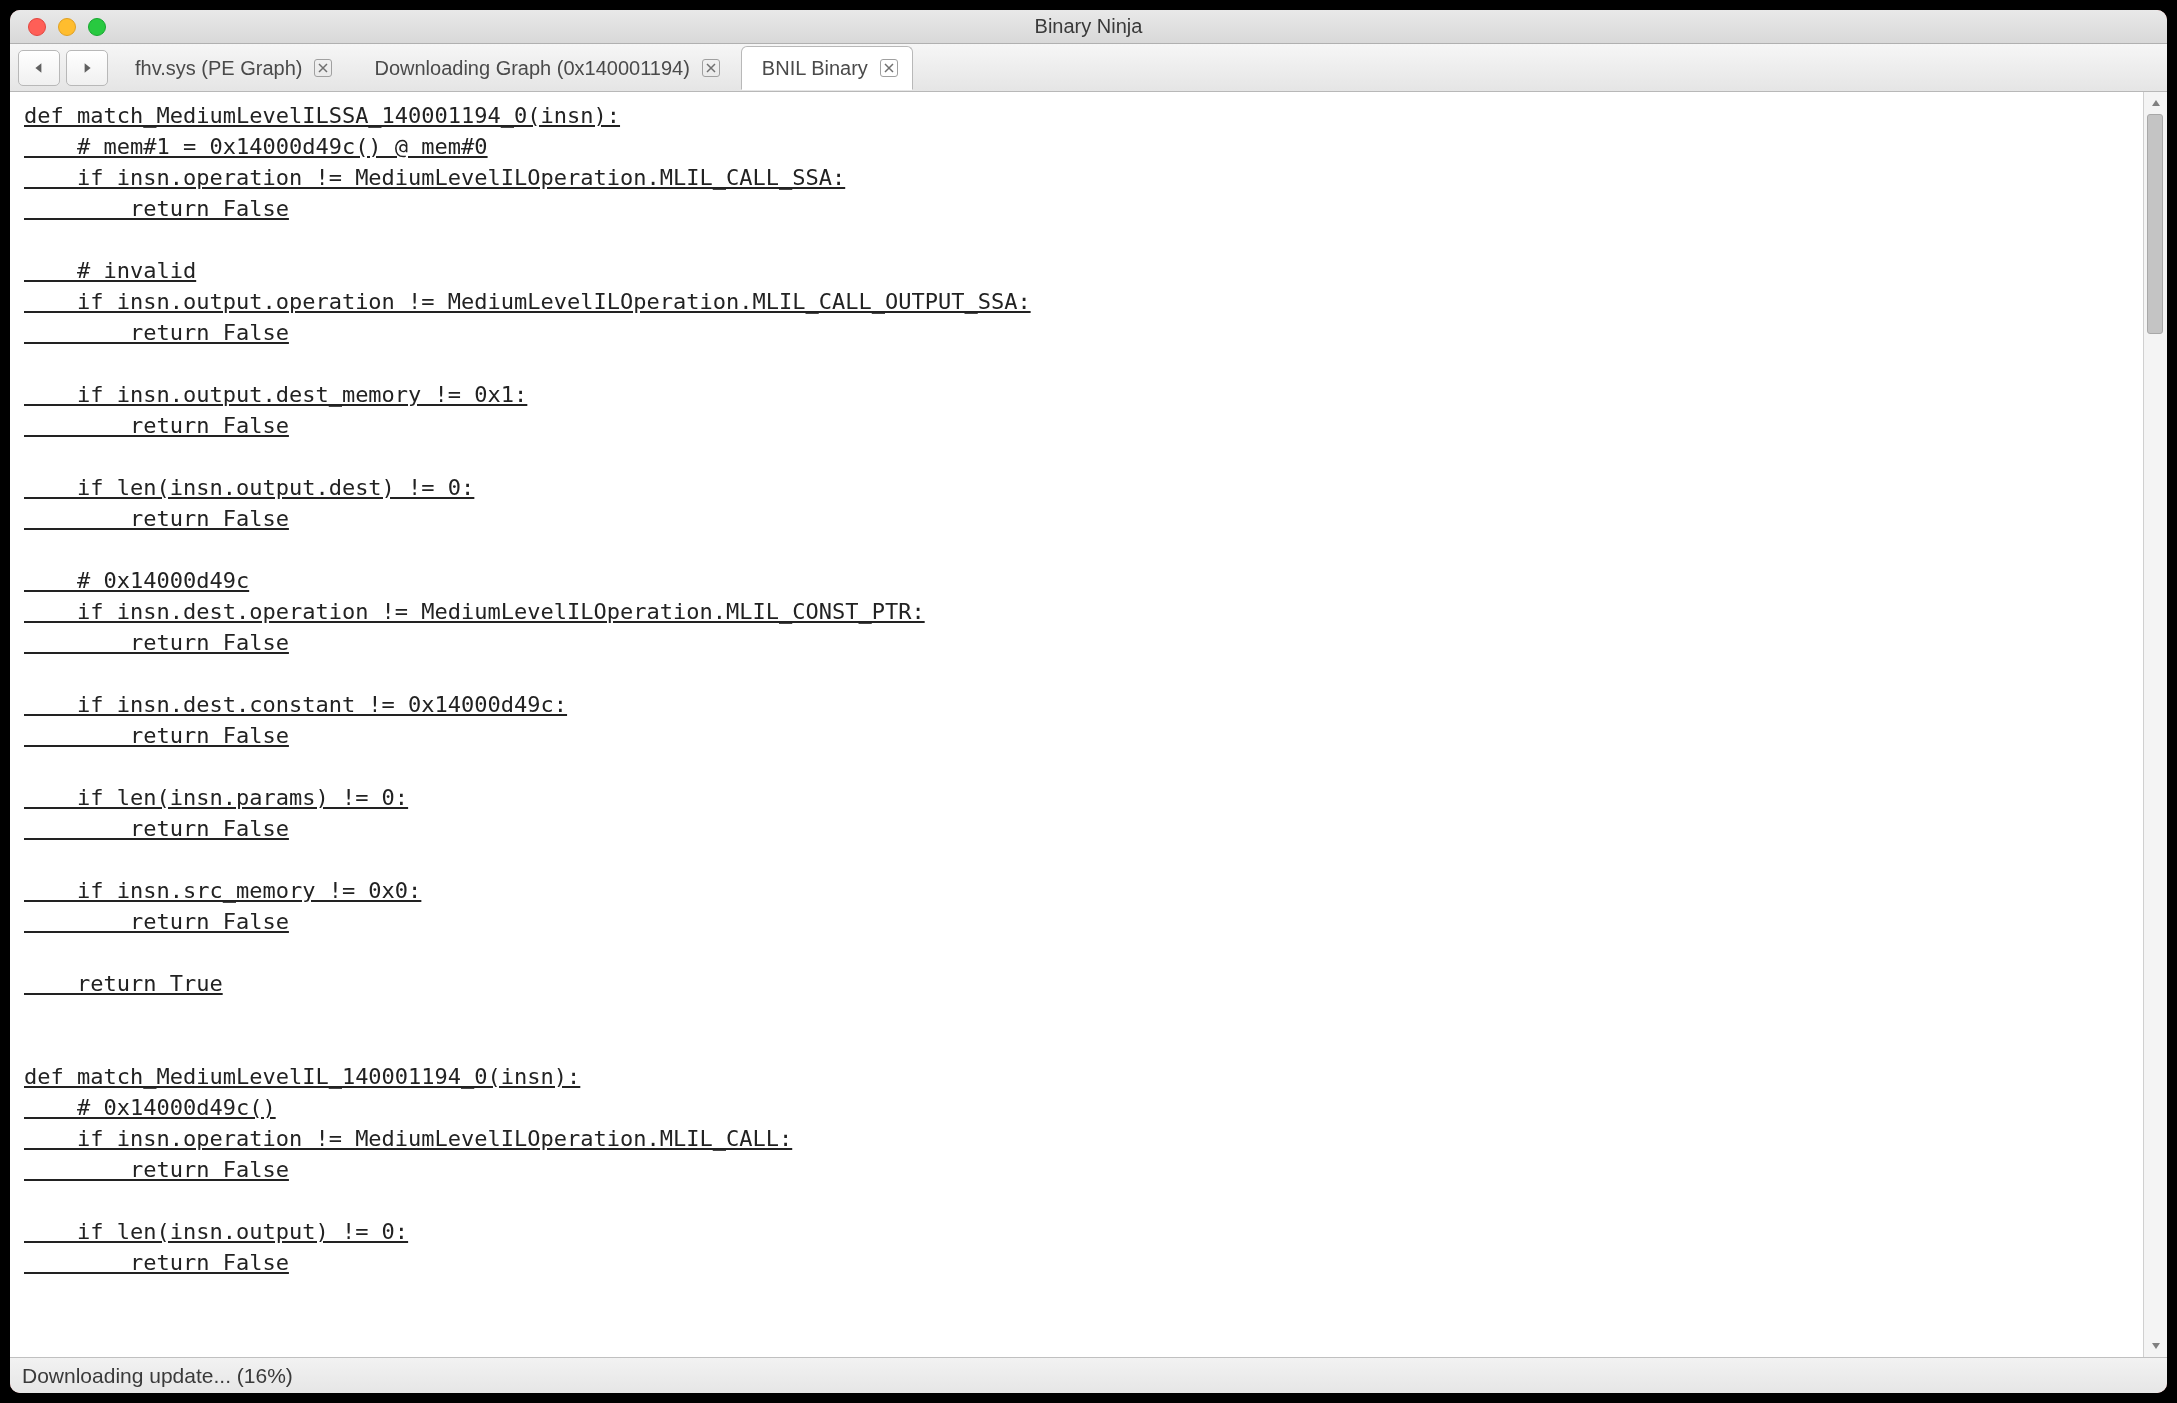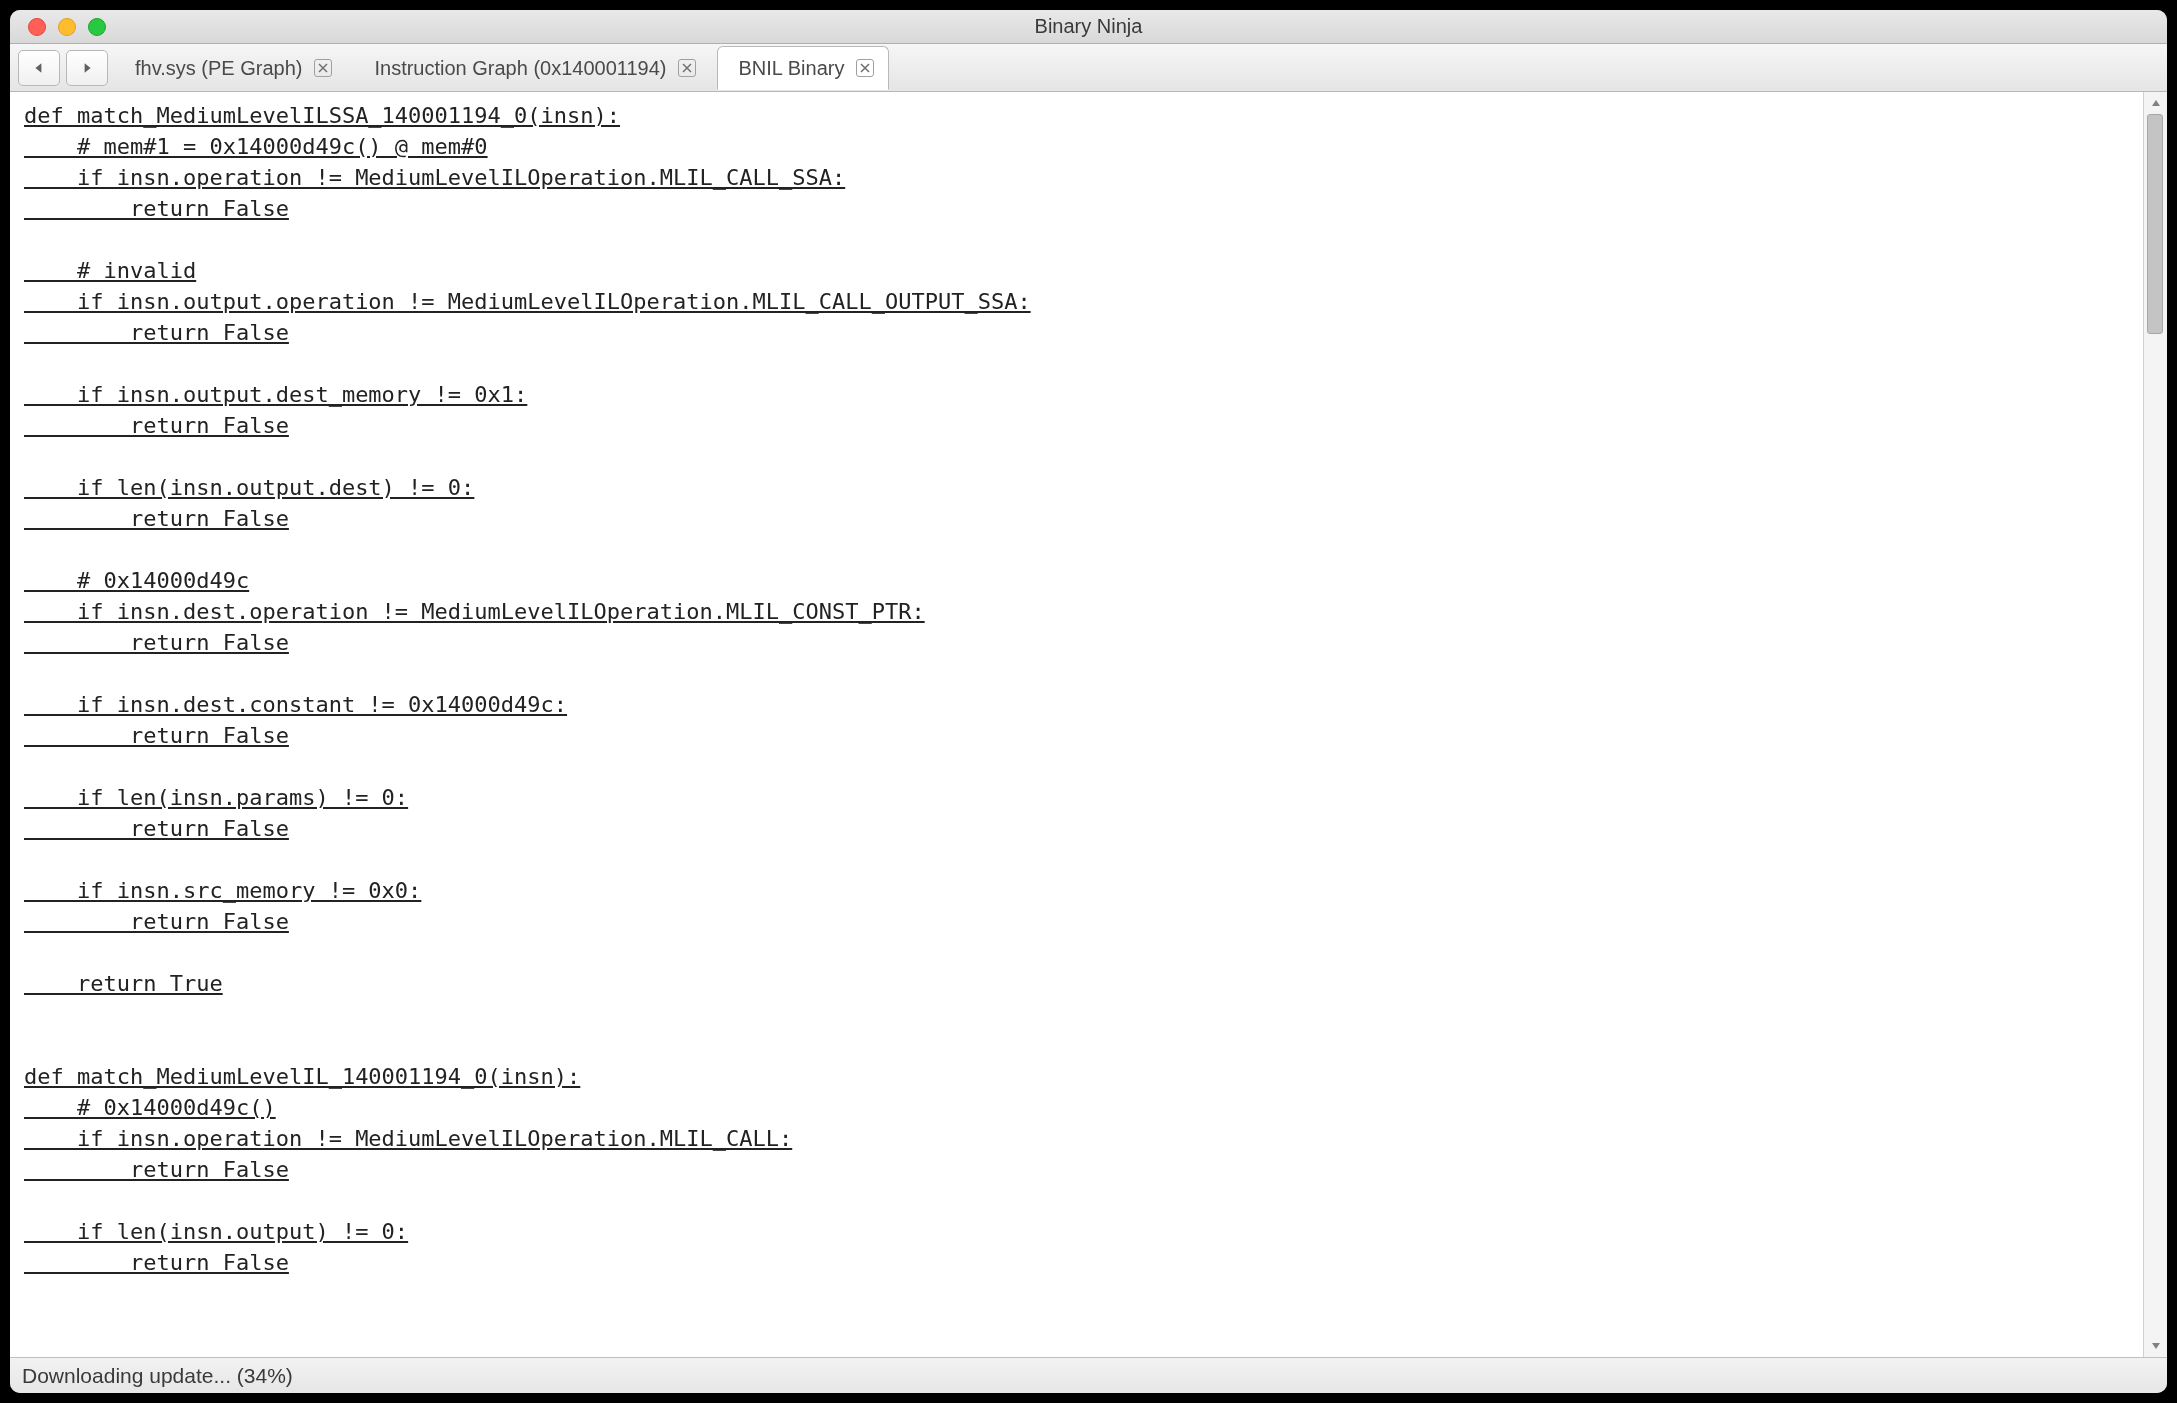--- a/index.html
+++ b/index.html
@@ -211,21 +211,21 @@
     <div class="tab">
       <span class="tab-label">fhv.sys (PE Graph)</span>
       <span class="tab-close">
         <svg width="10" height="10" viewBox="0 0 10 10">
             <path d="M1 1 L9 9 M9 1 L1 9" stroke="#707070" stroke-width="1.5" fill="none"></path>
           </svg>
       </span>
     </div>
 
     <div class="tab">
-      <span class="tab-label">Instruction Graph (0x140001194)</span>
+      <span class="tab-label">Downloading Graph (0x140001194)</span>
       <span class="tab-close">
         <svg width="10" height="10" viewBox="0 0 10 10">
             <path d="M1 1 L9 9 M9 1 L1 9" stroke="#707070" stroke-width="1.5" fill="none"></path>
           </svg>
       </span>
     </div>
 
     <div class="tab active">
       <span class="tab-label">BNIL Binary</span>
       <span class="tab-close">
@@ -286,16 +286,16 @@
       </div>
       <div class="scroll-arrow">
         <svg width="10" height="8" viewBox="0 0 10 8">
             <path d="M1 1 L9 1 L5 7 Z" fill="#808080"></path>
           </svg>
       </div>
     </div>
   </div>
 
   <div class="statusbar">
-    <span>Downloading update... (34%)</span>
+    <span>Downloading update... (16%)</span>
   </div>
 
 </div>
 
 </body></html>

